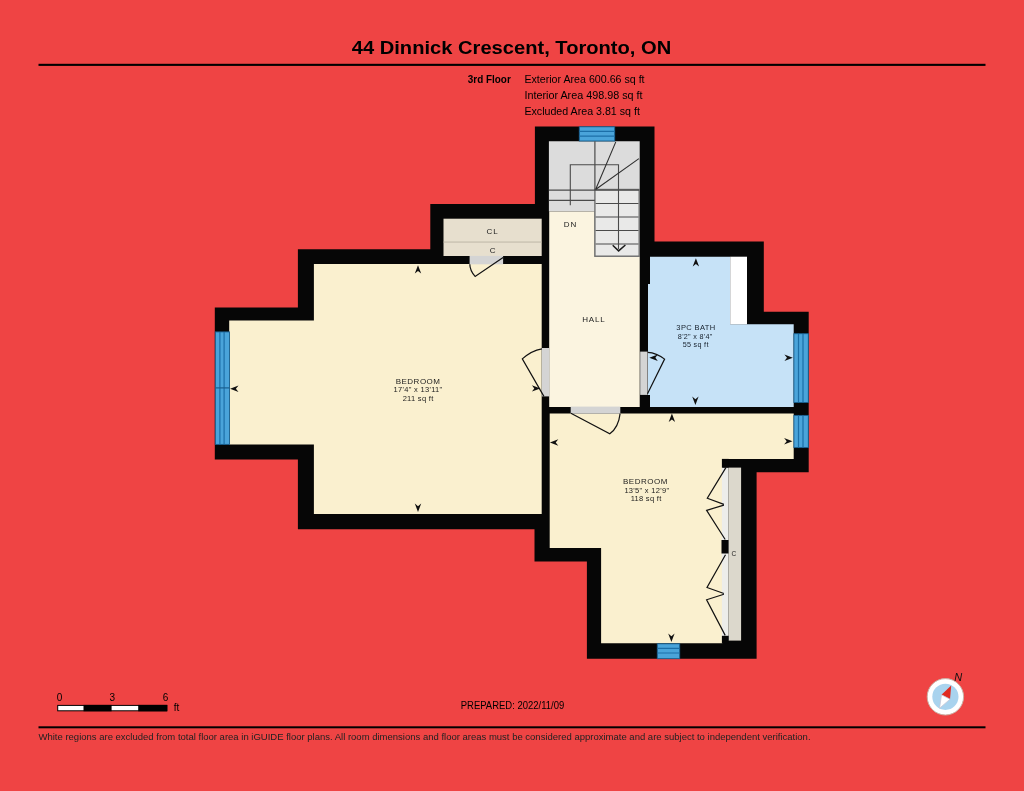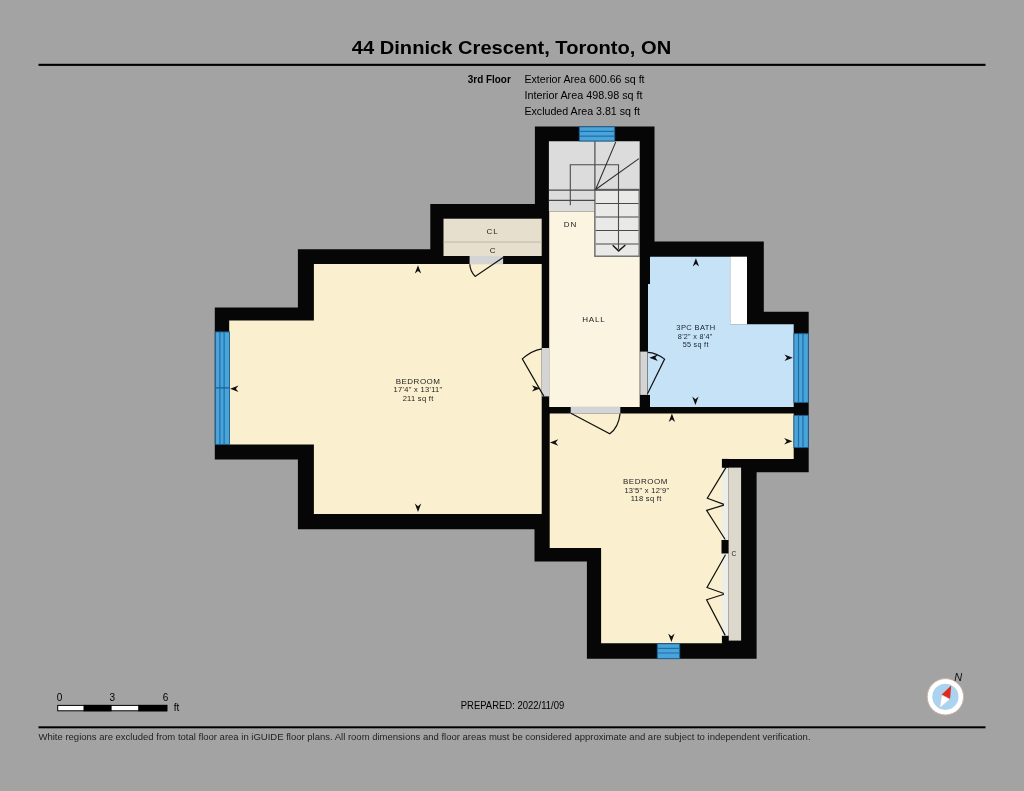--- a/index.html
+++ b/index.html
@@ -1,16 +1,16 @@
 <!DOCTYPE html>
 <html><head>
 <meta charset="utf-8">
 <style>
   html,body{margin:0;padding:0;background:#ffffff;}
-  #page{position:relative;width:1024px;height:791px;background:#a3a3a3;font-family:"Liberation Sans", sans-serif;}
+  #page{position:relative;width:1024px;height:791px;background:#ef4444;font-family:"Liberation Sans", sans-serif;}
   svg{position:absolute;left:0;top:0;}
   text{font-family:"Liberation Sans", sans-serif;}
 </style>
 </head>
 <body>
 <div id="page">
 <svg width="1024" height="791" viewBox="0 0 1024 791">
 
 <text x="511.5" y="53.5" font-size="19" font-weight="bold" text-anchor="middle" fill="#000" textLength="319.5" lengthAdjust="spacingAndGlyphs">44 Dinnick Crescent, Toronto, ON</text>
 

